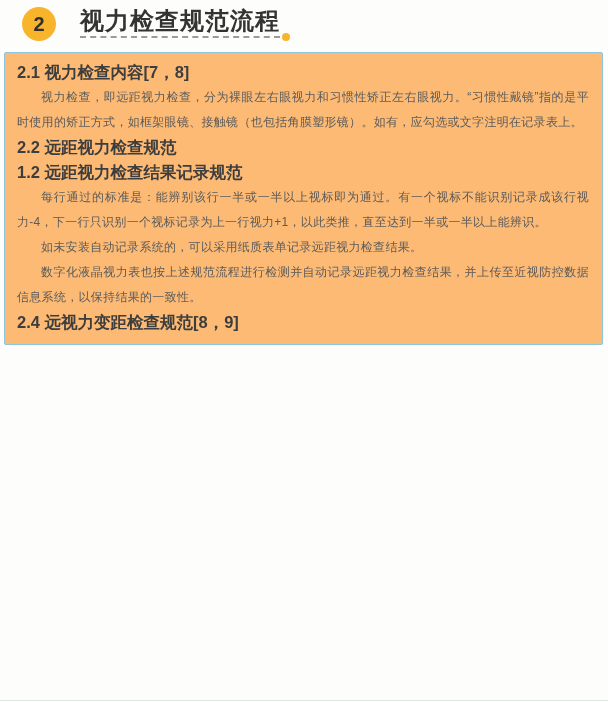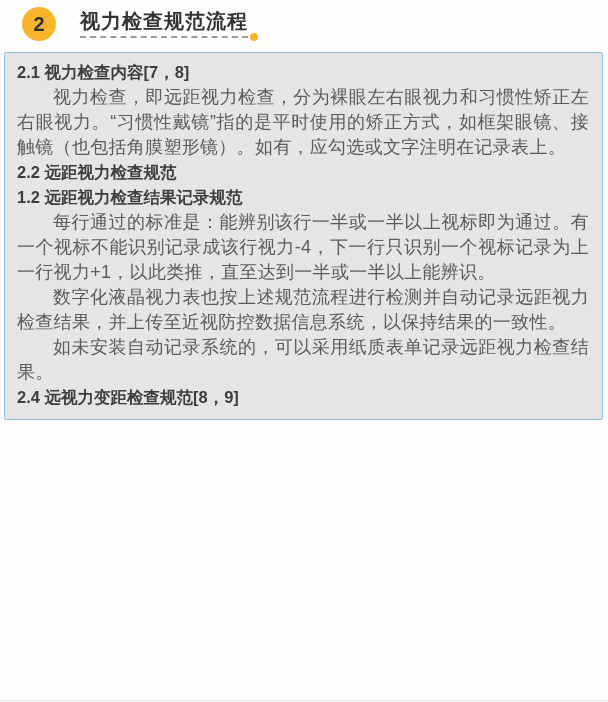--- a/index.html
+++ b/index.html
@@ -33,21 +33,21 @@
     display: flex;
     align-items: center;
     justify-content: center;
     flex: 0 0 auto;
   }
   .title-wrap {
     margin-left: 24px;
     padding-top: 2px;
   }
   .section-title {
-    font-size: 20px;
+    font-size: 24px;
     font-weight: bold;
     color: #333333;
     letter-spacing: 1px;
     line-height: 24px;
     display: block;
   }
   .title-underline {
     position: relative;
     margin-top: 3px;
     height: 0;
@@ -61,33 +61,33 @@
     width: 8px;
     height: 8px;
     border-radius: 50%;
     background: #f8b52b;
   }
   
   .content-panel {
     margin: 7px 5px 0 4px;
     border: 1px solid #8cc6db;
     border-radius: 2px;
-    background: #e5e5e5;
+    background: #fdba74;
     padding: 7px 13px 9px 12px;
     box-sizing: border-box;
   }
   .subsection-heading {
     font-size: 16.5px;
     font-weight: bold;
     color: #3d3d3d;
     line-height: 25px;
     margin: 0;
   }
   .paragraph {
-    font-size: 18px;
+    font-size: 12px;
     color: #5b5b5b;
     line-height: 25px;
     letter-spacing: 0.3px;
     margin: 0;
     text-indent: 2em;
     text-align: justify;
   }
   .bottom-rule {
     position: absolute;
     left: 0;
@@ -114,20 +114,20 @@
 
 <div class="content-panel">
 
   <h3 class="subsection-heading">2.1 视力检查内容[7，8]</h3>
   <p class="paragraph">视力检查，即远距视力检查，分为裸眼左右眼视力和习惯性矫正左右眼视力。“习惯性戴镜”指的是平时使用的矫正方式，如框架眼镜、接触镜（也包括角膜塑形镜）。如有，应勾选或文字注明在记录表上。</p>
 
   <h3 class="subsection-heading">2.2 远距视力检查规范</h3>
 
   <h3 class="subsection-heading">1.2 远距视力检查结果记录规范</h3>
   <p class="paragraph">每行通过的标准是：能辨别该行一半或一半以上视标即为通过。有一个视标不能识别记录成该行视力-4，下一行只识别一个视标记录为上一行视力+1，以此类推，直至达到一半或一半以上能辨识。</p>
+  <p class="paragraph">如未安装自动记录系统的，可以采用纸质表单记录远距视力检查结果。</p>
   <p class="paragraph">数字化液晶视力表也按上述规范流程进行检测并自动记录远距视力检查结果，并上传至近视防控数据信息系统，以保持结果的一致性。</p>
-  <p class="paragraph">如未安装自动记录系统的，可以采用纸质表单记录远距视力检查结果。</p>
 
   <h3 class="subsection-heading">2.4 远视力变距检查规范[8，9]</h3>
 
 </div>
 
 <div class="bottom-rule"></div>
 
 </body></html>

